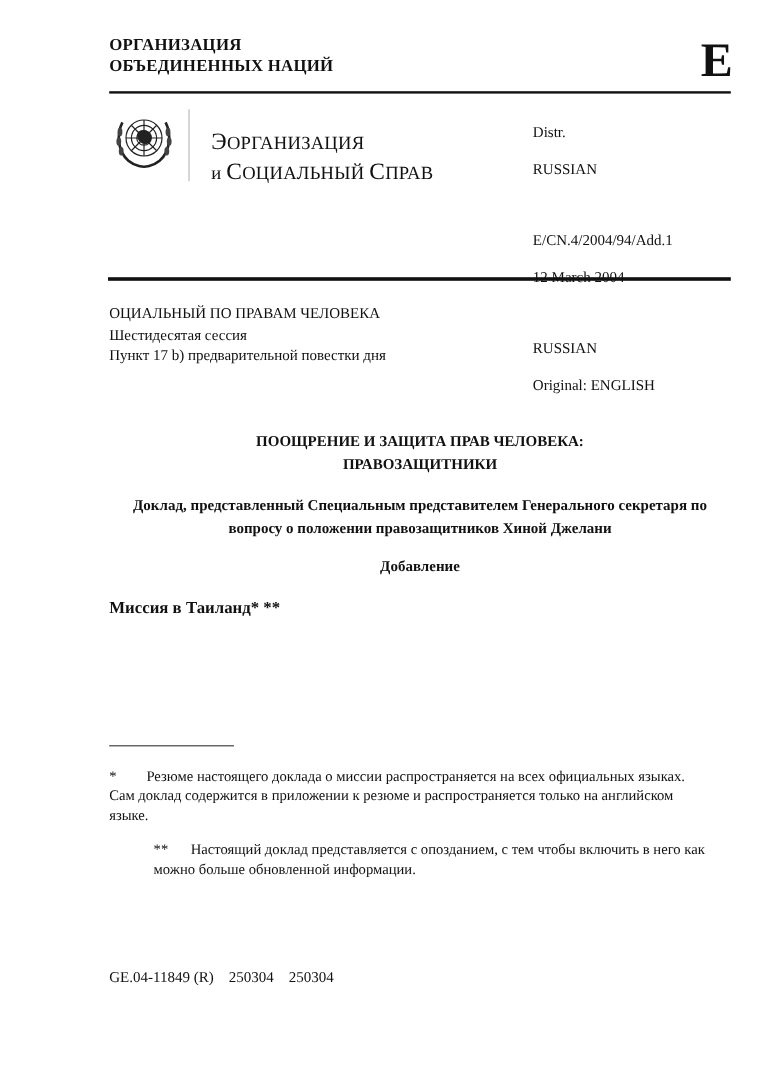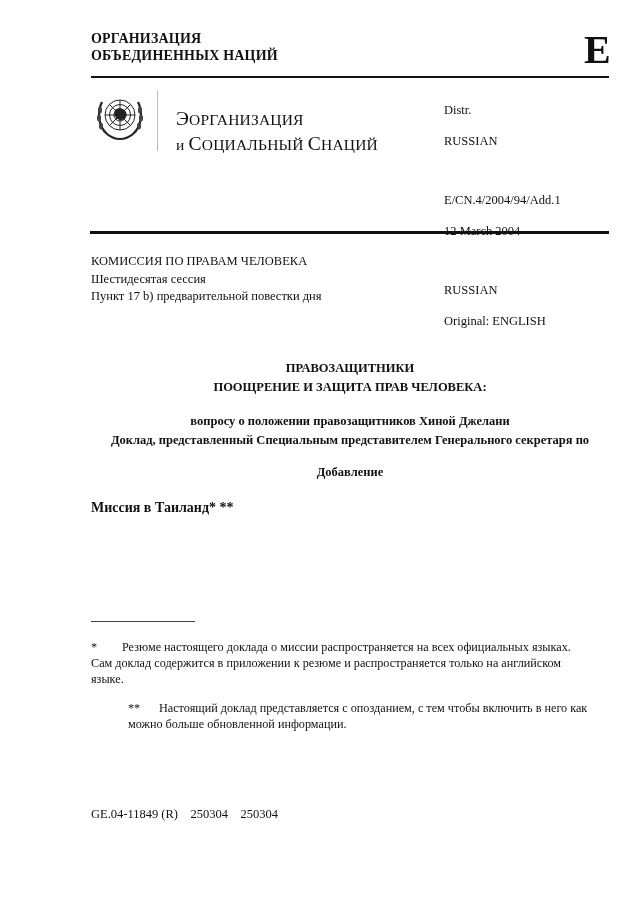--- a/index.html
+++ b/index.html
@@ -64,50 +64,50 @@
       <ellipse cx="48" cy="28" rx="2" ry="3.5"></ellipse>
       <ellipse cx="46" cy="36" rx="2" ry="3.5"></ellipse>
     </g>
   </svg>
 </div>
 
 <div class="abs vdiv"></div>
 
 <div class="abs council">
   <div><span>Э</span><span class="sc">ОРГАНИЗАЦИЯ</span></div>
-  <div><span class="sc">и </span><span>С</span><span class="sc">ОЦИАЛЬНЫЙ </span><span>С</span><span class="sc">НАЦИЙ</span></div>
+  <div><span class="sc">и </span><span>С</span><span class="sc">ОЦИАЛЬНЫЙ </span><span>С</span><span class="sc">ПРАВ</span></div>
 </div>
 
 <div class="abs meta">
   <p>Distr.</p>
   <p>RUSSIAN</p>
   <div class="gap"></div>
   <p>E/CN.4/2004/94/Add.1</p>
   <p>12 March 2004</p>
   <div class="gap"></div>
   <p>RUSSIAN</p>
   <p>Original:  ENGLISH</p>
 </div>
 
 <div class="abs rule-bot"></div>
 
 <div class="abs commission">
-  <p>КОМИССИЯ ПО ПРАВАМ ЧЕЛОВЕКА</p>
+  <p>ОЦИАЛЬНЫЙ ПО ПРАВАМ ЧЕЛОВЕКА</p>
   <p>Шестидесятая сессия</p>
   <p>Пункт 17 b) предварительной повестки дня</p>
 </div>
 
 <div class="abs title">
+  <div>ПООЩРЕНИЕ И ЗАЩИТА ПРАВ ЧЕЛОВЕКА:</div>
   <div>ПРАВОЗАЩИТНИКИ</div>
-  <div>ПООЩРЕНИЕ И ЗАЩИТА ПРАВ ЧЕЛОВЕКА:</div>
 </div>
 
 <div class="abs report">
+  <div>Доклад, представленный Специальным представителем Генерального секретаря по</div>
   <div>вопросу о положении правозащитников Хиной Джелани</div>
-  <div>Доклад, представленный Специальным представителем Генерального секретаря по</div>
 </div>
 
 <div class="abs addendum">Добавление</div>
 
 <div class="abs mission">Миссия в Таиланд* **</div>
 
 <div class="abs fn-sep"></div>
 
 <div class="abs fn fn1"><span class="mark">*</span><span>Резюме настоящего доклада о миссии распространяется на всех официальных языках.  Сам доклад содержится в приложении к резюме и распространяется только на английском языке.</span></div>
 

